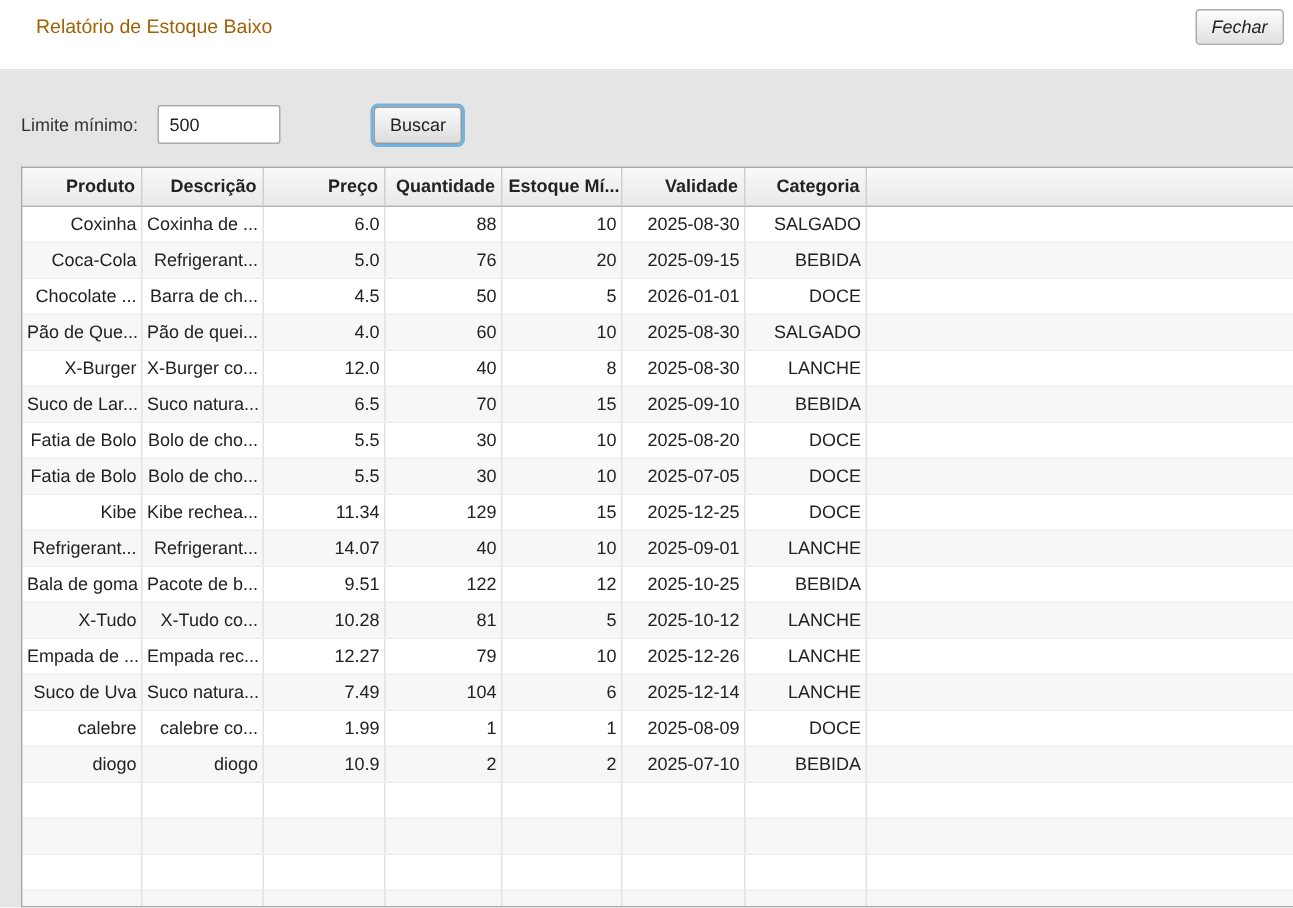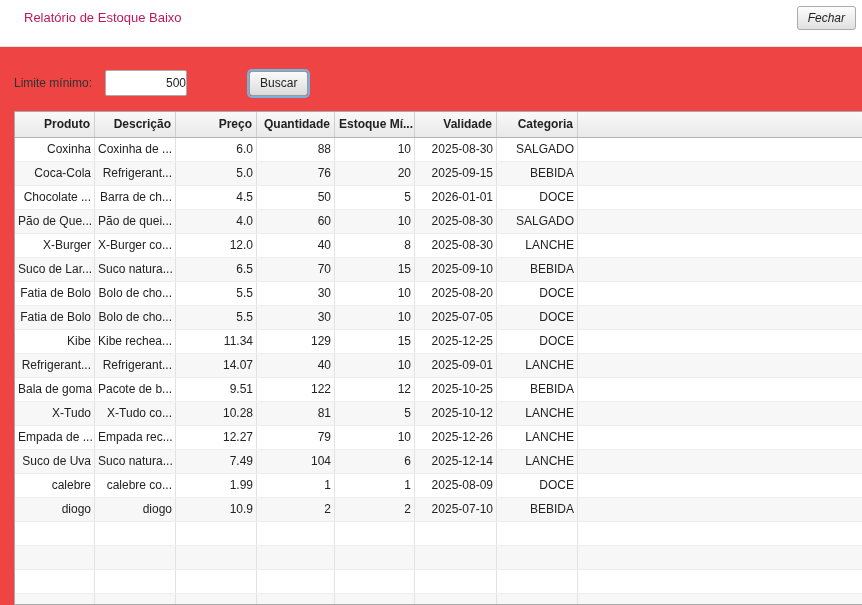--- a/index.html
+++ b/index.html
@@ -10,54 +10,53 @@
     position:relative;
     color:#222;
   }
   
   .titlebar {
     position:absolute; top:0; left:0; right:0; height:47px;
     background:#ffffff; border-bottom:1px solid #e2e2e2;
   }
   .page-title {
     position:absolute; left:24px; top:10px;
-    font-size:13px; color:#be185d;
+    font-size:13px; color:#a16207;
   }
   .btn {
     display:inline-block;
     background:linear-gradient(#fdfdfd,#e0e0e0);
     border:1px solid #ababab;
     border-radius:3px;
     font-family:"Liberation Sans", sans-serif;
     font-size:12px; color:#222;
     height:24px; line-height:22px;
     padding:0 10px;
     cursor:default;
   }
   .close-btn { position:absolute; top:6px; right:6px;font-style:italic; }
   
   .content {
     position:absolute; top:47px; left:0; right:0; bottom:0;
-    background:#ef4444;
+    background:#e5e5e5;
   }
   .filter-row {
     position:absolute; top:23px; left:14px;
     display:flex; align-items:center; height:26px;
   }
   .filter-label { font-size:12px; color:#333; margin-right:13px; }
   .limit-input {
     width:82px; height:26px;
     border:1px solid #ababab; border-radius:2px;
     background:#fff;
     font-family:"Liberation Sans", sans-serif;
     font-size:12px; color:#222;
     padding:0 0 0 7px;
     margin-right:15px;
     outline:none;
-    text-align:right;
   }
   .search-btn {
     height:25px; line-height:23px;
     border:1px solid #9a9a9a;
     border-radius:3px;
     box-shadow:0 0 0 2px #74b2e0;
     background:linear-gradient(#fafafa,#dcdcdc);
     margin-left:47px;
   }
   

